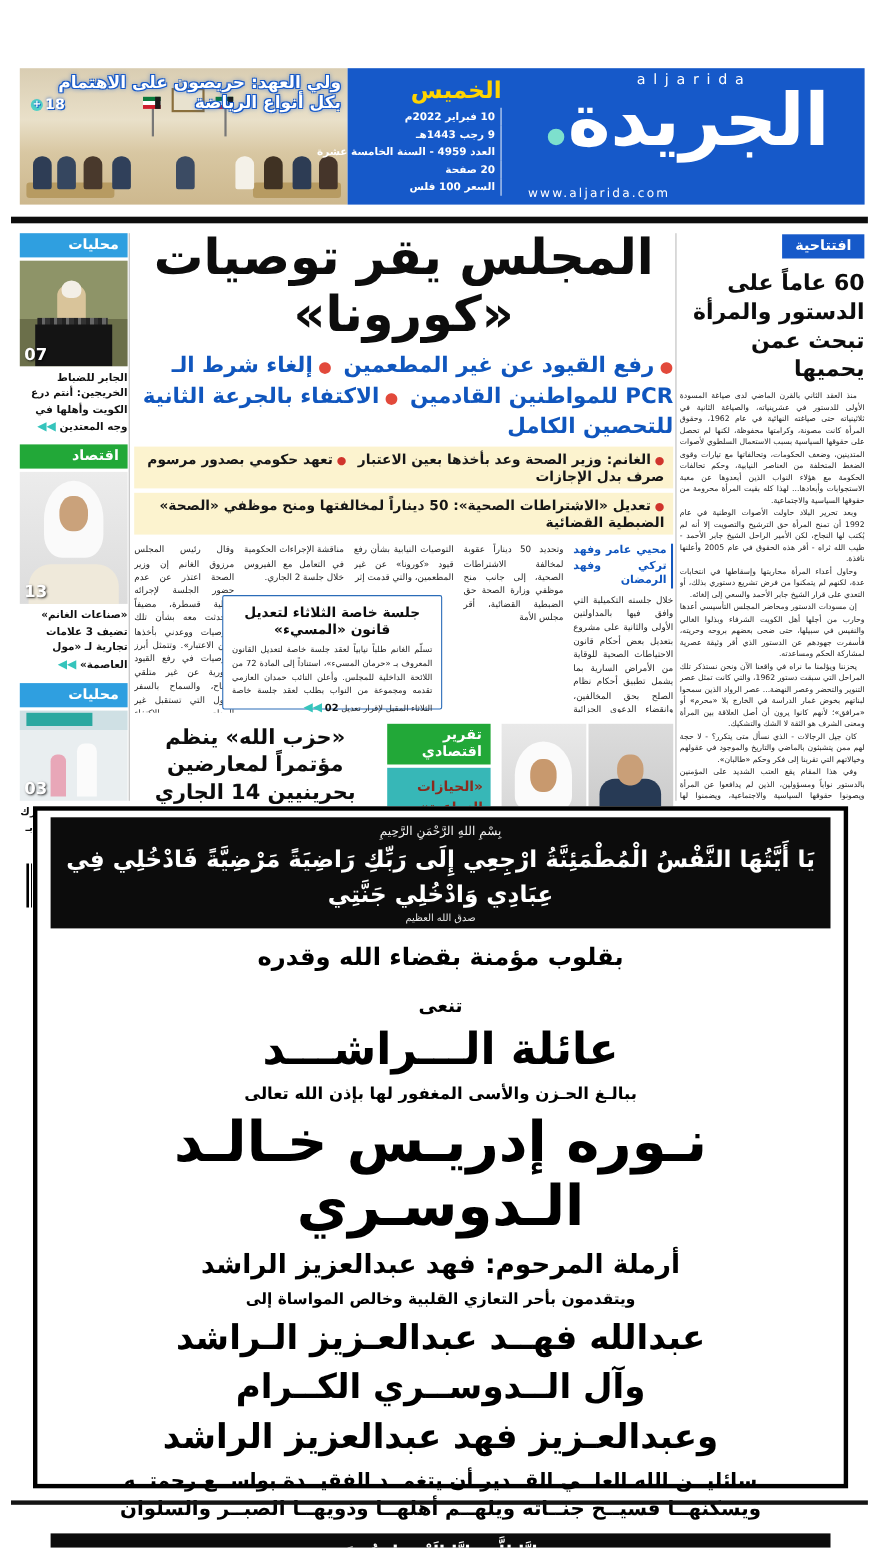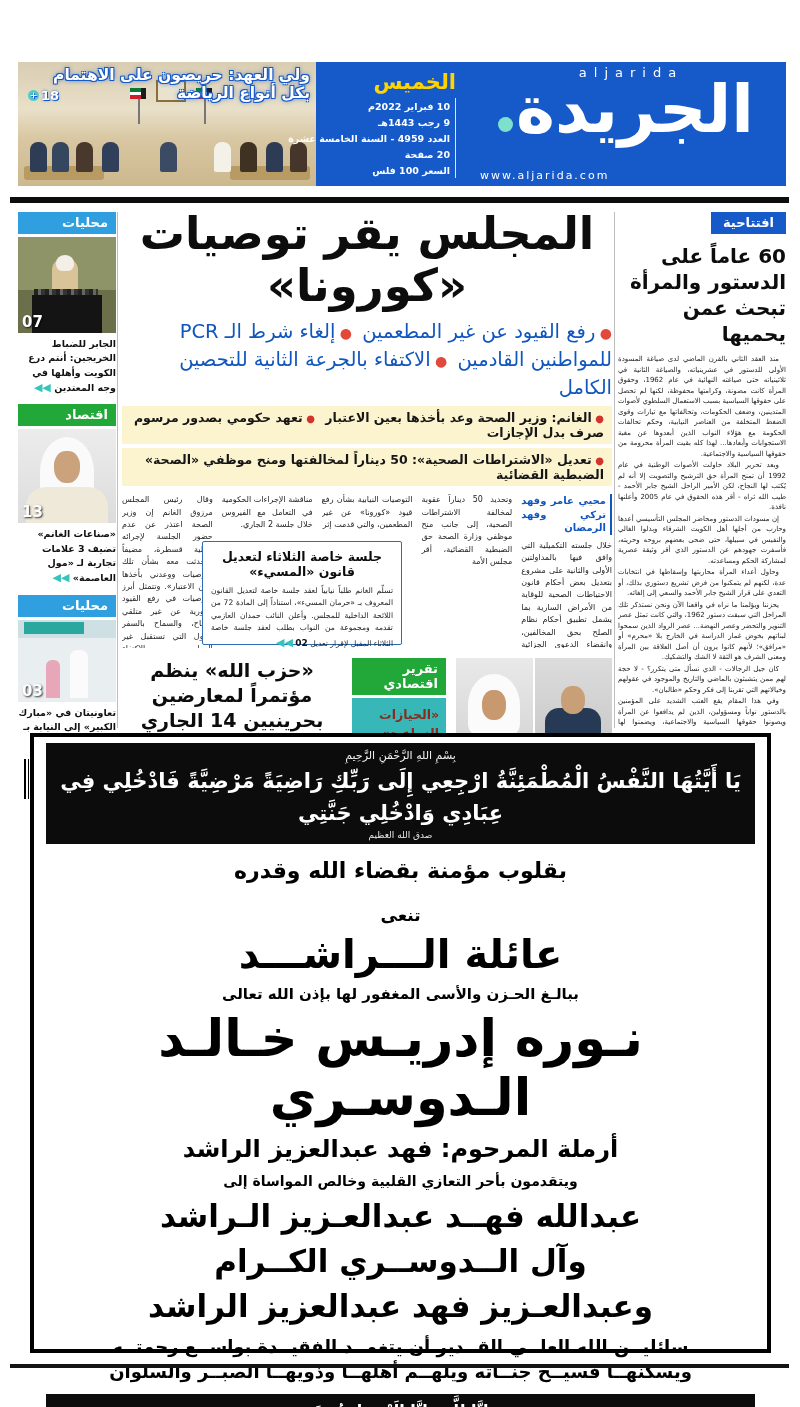--- a/index.html
+++ b/index.html
@@ -49,35 +49,35 @@
   .sb-page { position:absolute; bottom:2px; left:4px; color:#fff; font-weight:800; font-size:15px; text-shadow:1px 1px 2px rgba(0,0,0,.8); }
   .sb-caption { font-size:9.5px; font-weight:bold; line-height:1.5; text-align:right; color:#111; margin-bottom:8px; }
   .chev { color:#35c4bc; font-weight:800; font-size:11px; }
   .chev::before { content:"◀◀"; letter-spacing:-2px; }
   .ph1 { height:96px; background:linear-gradient(180deg,#8e9468 0 55%,#6b6f4a 55% 100%); }
   .ph1 .podium { position:absolute; bottom:0; left:14px; width:70px; height:38px; background:#141414; }
   .ph1 .figure { position:absolute; bottom:30px; left:34px; width:26px; height:44px; background:#d9c49a; border-radius:10px 10px 0 0; }
   .ph1 .ghutra { position:absolute; bottom:62px; left:38px; width:18px; height:16px; background:#f3efe6; border-radius:50% 50% 40% 40%; }
   .ph1 .mics { position:absolute; bottom:36px; left:16px; width:64px; height:8px;
     background:repeating-linear-gradient(90deg,#222 0 4px,#666 4px 7px,#333 7px 11px); }
-  .ph2 { height:94px; background:linear-gradient(180deg,#ececec,#dcdcdc); }
+  .ph2 { height:120px; background:linear-gradient(180deg,#ececec,#dcdcdc); }
   .ph2 .ghutra { position:absolute; top:8px; left:22px; width:54px; height:70px; background:#fafafa; border-radius:50% 50% 30% 30%; }
   .ph2 .face { position:absolute; top:22px; left:36px; width:26px; height:32px; background:#caa27b; border-radius:45%; }
   .ph2 .bisht { position:absolute; bottom:0; left:8px; width:82px; height:36px; background:#efe9da; border-radius:20px 20px 0 0; }
   .ph3 { height:82px; background:linear-gradient(180deg,#cfe0e4 0 22%,#e9eef0 22% 100%); }
   .ph3 .sign { position:absolute; top:2px; left:6px; width:60px; height:12px; background:#2aa8a0; }
   .ph3 .man1 { position:absolute; bottom:4px; left:52px; width:18px; height:48px; background:#fbfbfb; border-radius:7px 7px 0 0; }
   .ph3 .man2 { position:absolute; bottom:4px; left:28px; width:14px; height:38px; background:#e8a7b8; border-radius:6px 6px 0 0; }
   .barcode { width:92px; height:40px; margin-top:6px;
     background:repeating-linear-gradient(90deg,#000 0 2px,#fff 2px 4px,#000 4px 5px,#fff 5px 9px,#000 9px 12px,#fff 12px 14px); }
 
   
   .middle { position:absolute; left:122px; top:208px; width:490px; }
   .lead-headline { font-size:45px; font-weight:800; color:#0d0d0d; text-align:center; letter-spacing:-1px; line-height:1.15; }
-  .subhead { font-size:19.5px; font-weight:400; color:#1056be; line-height:1.45; text-align:right; margin-top:6px; }
+  .subhead { font-size:19.5px; font-weight:700; color:#1056be; line-height:1.45; text-align:right; margin-top:6px; }
   .subhead span::before { content:"● "; color:#e2493b; font-size:14px; }
   .subhead span { margin-left:4px; }
   .strip { background:#fcf3cf; font-size:12.5px; font-weight:bold; color:#161616; padding:4px 8px; margin-top:4px; text-align:right; }
   .strip span::before { content:"● "; color:#d0342c; font-size:10px; }
   .strip span { margin-left:6px; }
   .story { position:relative; margin-top:8px; height:154px; overflow:hidden; display:flex; gap:9px; }
   .scol { flex:1; font-size:8px; line-height:1.55; text-align:justify; color:#222; overflow:hidden; }
   .byline { color:#1056be; font-weight:800; font-size:10px; line-height:1.35; border-right:2.5px solid #1056be; padding-right:4px; margin-bottom:5px; }
   .sub-box { position:absolute; left:80px; top:47px; width:200px; height:104px; background:#fff;
     border:1.5px solid #2b6cb8; border-radius:2px; padding:7px 8px; }
@@ -334,22 +334,22 @@
 
     </div>
   </main>
 
   <aside class="editorial">
     <span class="ed-label">افتتاحية</span>
     <h2 class="ed-title">60 عاماً على الدستور والمرأة تبحث عمن يحميها</h2>
     <div class="ed-body">
       <p>منذ العقد الثاني بالقرن الماضي لدى صياغة المسودة الأولى للدستور في عشرينياته، والصياغة الثانية في ثلاثينياته حتى صياغته النهائية في عام 1962، وحقوق المرأة كانت مصونة، وكرامتها محفوظة، لكنها لم تحصل على حقوقها السياسية بسبب الاستعمال السلطوي لأصوات المتدينين، وضعف الحكومات، وتحالفاتها مع تيارات وقوى الضغط المتخلفة من العناصر النيابية، وحكم تحالفات الحكومة مع هؤلاء النواب الذين أبعدوها عن مغبة الاستجوابات وأبعادها... لهذا كله بقيت المرأة محرومة من حقوقها السياسية والاجتماعية.</p>
       <p>وبعد تحرير البلاد حاولت الأصوات الوطنية في عام 1992 أن تمنح المرأة حق الترشيح والتصويت إلا أنه لم يُكتب لها النجاح، لكن الأمير الراحل الشيخ جابر الأحمد - طيب الله ثراه - أقر هذه الحقوق في عام 2005 وأعلنها نافذة.</p>
+      <p>وحاول أعداء المرأة محاربتها وإسقاطها في انتخابات عدة، لكنهم لم يتمكنوا من فرض تشريع دستوري بذلك، أو التعدي على قرار الشيخ جابر الأحمد والسعي إلى إلغائه.</p>
       <p>إن مسودات الدستور ومحاضر المجلس التأسيسي أعدها وحارب من أجلها أهل الكويت الشرفاء وبذلوا الغالي والنفيس في سبيلها، حتى ضحى بعضهم بروحه وحريته، فأسفرت جهودهم عن الدستور الذي أقر وثيقة عصرية لمشاركة الحكم ومساعدته.</p>
-      <p>وحاول أعداء المرأة محاربتها وإسقاطها في انتخابات عدة، لكنهم لم يتمكنوا من فرض تشريع دستوري بذلك، أو التعدي على قرار الشيخ جابر الأحمد والسعي إلى إلغائه.</p>
       <p>يحزننا ويؤلمنا ما نراه في واقعنا الآن ونحن نستذكر تلك المراحل التي سبقت دستور 1962، والتي كانت تمثل عصر التنوير والتحضر وعصر النهضة... عصر الرواد الذين سمحوا لبناتهم بخوض غمار الدراسة في الخارج بلا «محرم» أو «مرافق»؛ لأنهم كانوا يرون أن أصل العلاقة بين المرأة ومعنى الشرف هو الثقة لا الشك والتشكيك.</p>
       <p>كان جيل الرجالات - الذي نسأل متى يتكرر؟ - لا حجة لهم ممن يتشبثون بالماضي والتاريخ والموجود في عقولهم وخيالاتهم التي تقربنا إلى فكر وحكم «طالبان».</p>
       <p>وفي هذا المقام يقع العتب الشديد على المؤمنين بالدستور نواباً ومسؤولين، الذين لم يدافعوا عن المرأة ويصونوا حقوقها السياسية والاجتماعية، ويضمنوا لها ممارسة حريتها الشخصية التي كفلها لها الدستور، تاركين الكويتيات نهباً لغير المؤمنين بالدستور وبنوده، بيد كارهي المساواة وأعداء كل ما يتعلق بحقوق الإنسان، وبخاصة المرأة وحرياتها في بلد الحريات والإنسانية.</p>
     </div>
     
   </aside>
 
   <section class="obit">
     <div class="obit-banner">
       <div class="ob-bism">بِسْمِ اللهِ الرَّحْمَنِ الرَّحِيمِ</div>

